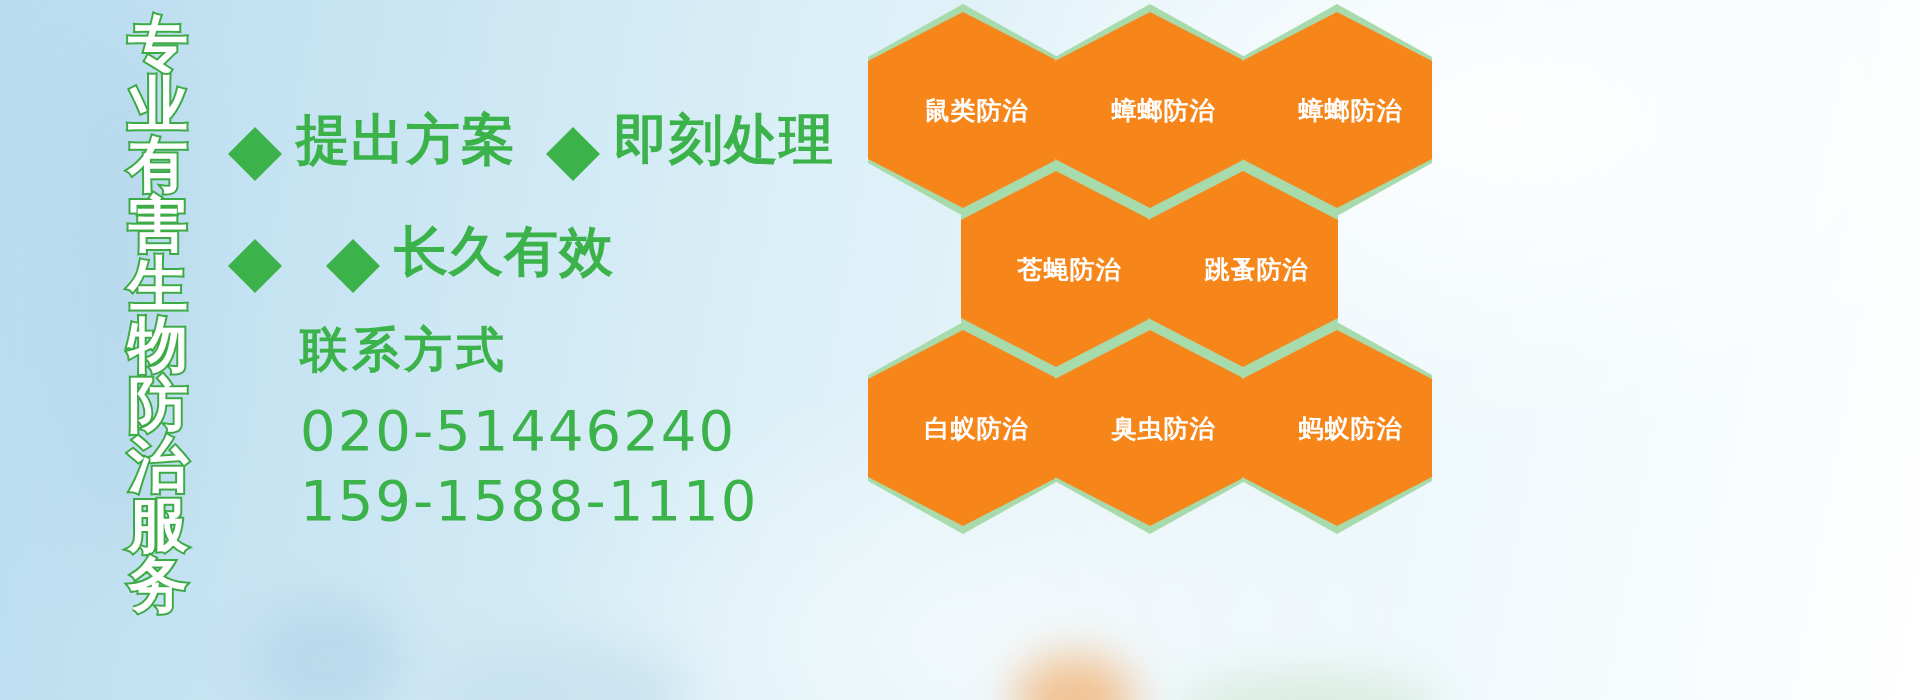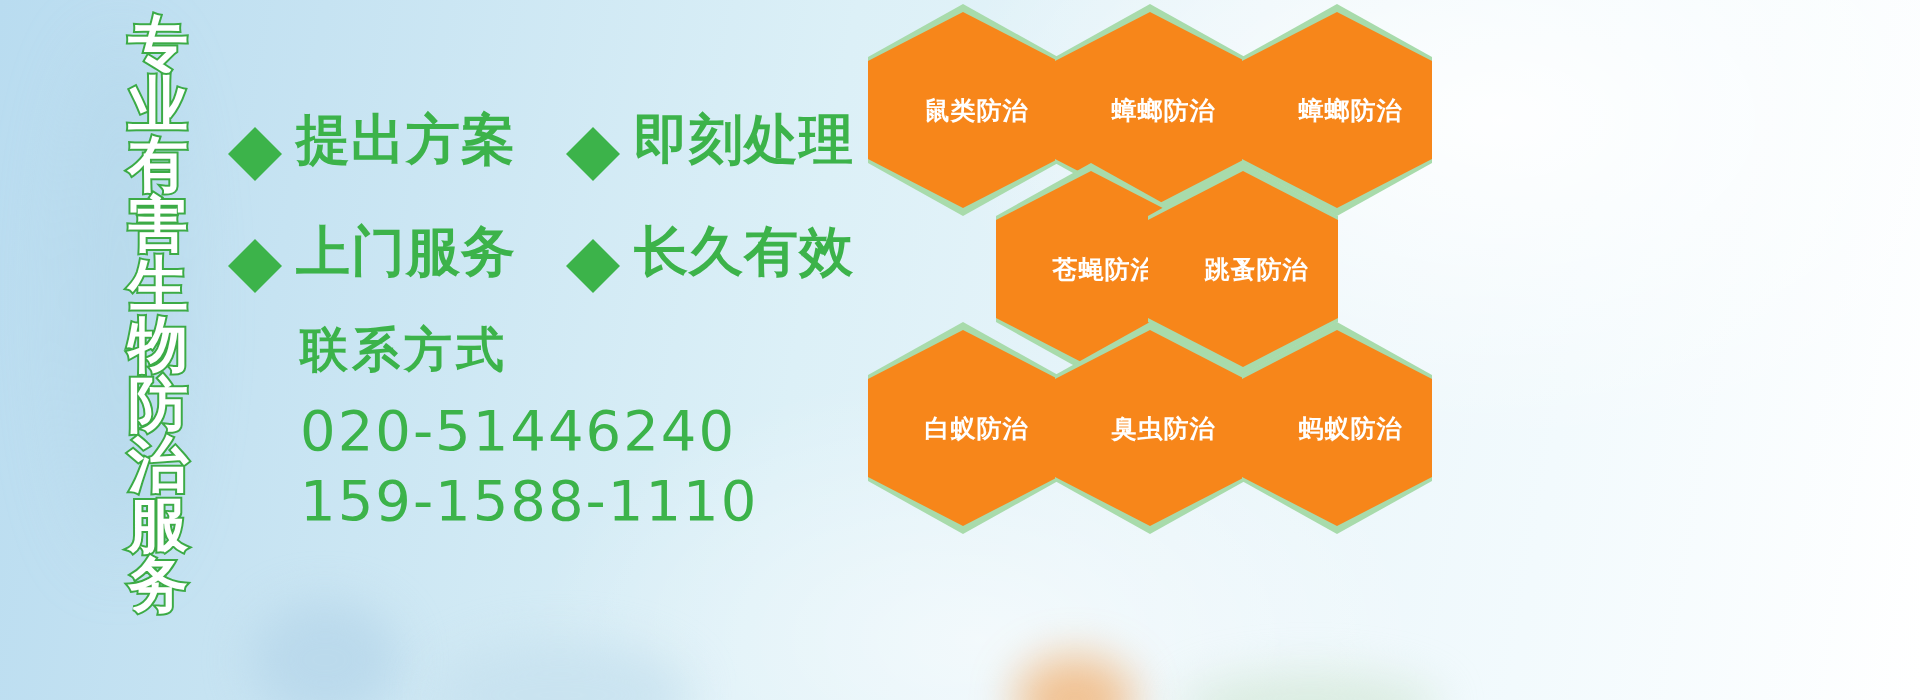--- a/index.html
+++ b/index.html
@@ -64,21 +64,20 @@
   #features {
     position: absolute;
     left: 228px;
     top: 84px;
     width: 640px;
   }
   .feature-row {
     display: flex;
     align-items: center;
     height: 112px;
-    gap: 20px;
   }
   .feature-item {
     display: flex;
     align-items: center;
   }
   .feature-item + .feature-item { margin-left: 30px; }
   .diamond {
     width: 0; height: 0;
     display: inline-block;
     border: 27px solid transparent;
@@ -163,21 +162,21 @@
     font-size: 25px;
     font-weight: 700;
     letter-spacing: 1px;
     white-space: nowrap;
     font-family: "DejaVu Sans", "Liberation Sans", sans-serif;
   }
 
   .hex-r0c0 { left: 8px;   top: 4px; }
   .hex-r0c1 { left: 195px; top: 4px; }
   .hex-r0c2 { left: 382px; top: 4px; }
-  .hex-r1c0 { left: 101px; top: 163px; margin-left: 35px; }
+  .hex-r1c0 { left: 101px; top: 163px; }
   .hex-r1c1 { left: 288px; top: 163px; }
   .hex-r2c0 { left: 8px;   top: 322px; }
   .hex-r2c1 { left: 195px; top: 322px; }
   .hex-r2c2 { left: 382px; top: 322px; }
 </style>
 </head>
 <body>
 
 <div id="banner">
 
@@ -207,21 +206,20 @@
         <span class="feature-label">提出方案</span>
       </div>
       <div class="feature-item">
         <span class="diamond"></span>
         <span class="feature-label">即刻处理</span>
       </div>
     </div>
     <div class="feature-row">
       <div class="feature-item">
         <span class="diamond"></span>
-        <span class="feature-label">上门服务</span>
       </div>
       <div class="feature-item">
         <span class="diamond"></span>
         <span class="feature-label">长久有效</span>
       </div>
     </div>
   </div>
 
   <div id="contact">
     <div id="contact-heading">联系方式</div>

